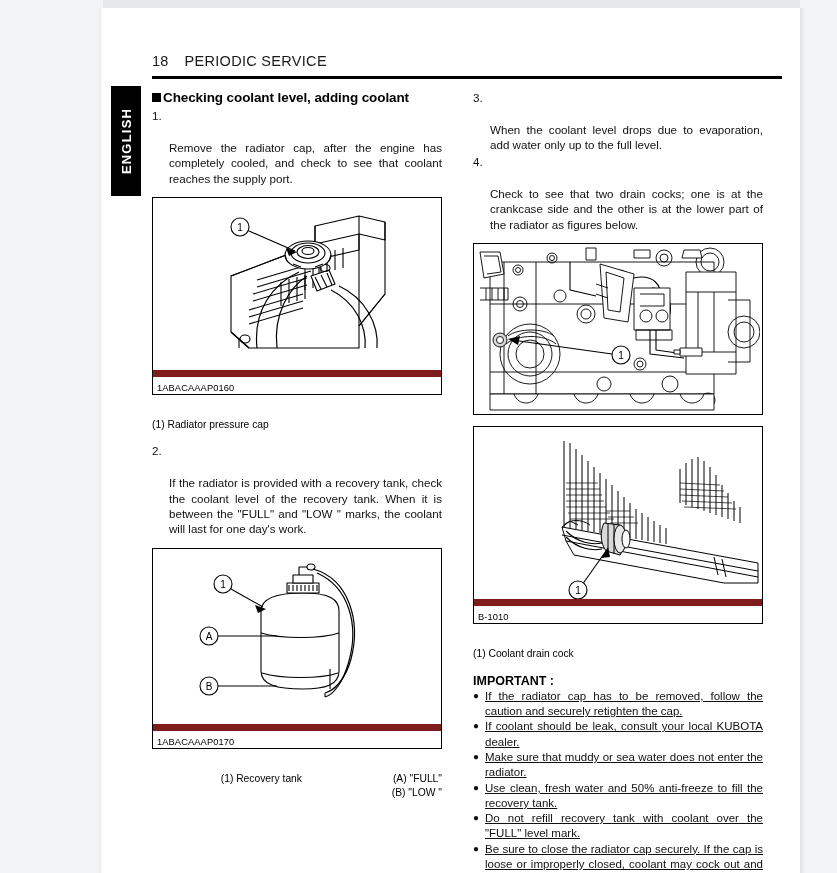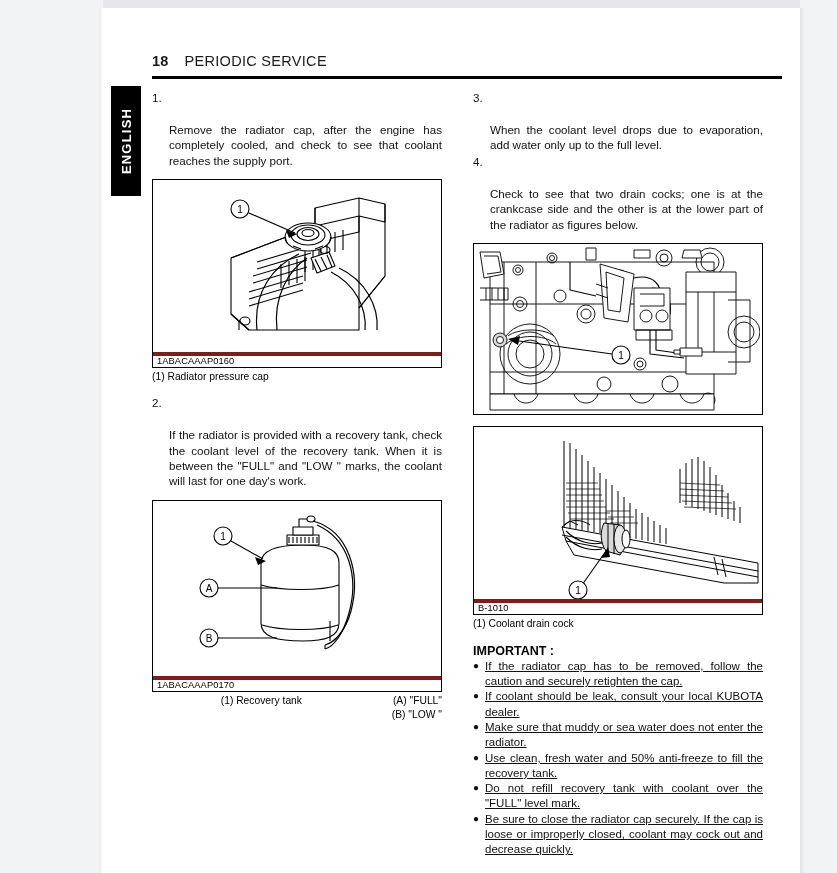--- a/index.html
+++ b/index.html
@@ -16,21 +16,21 @@
     background:#ffffff;
   }
   .page-shadow-l{position:absolute;left:99px;top:8px;width:4px;height:865px;
     background:linear-gradient(to right,#e9eaec,#ffffff);}
   .page-shadow-r{position:absolute;left:800px;top:8px;width:5px;height:865px;
     background:linear-gradient(to right,#dfe0e3,#f2f3f5);}
 
   
   .hdr{position:absolute;left:49px;top:45px;width:630px;}
   .hdr-row{display:flex;align-items:baseline;font-size:14.5px;color:#1a1a1a;}
-  .hdr-num{font-weight:bold;letter-spacing:.2px;}
+  .hdr-num{font-weight:normal;letter-spacing:.2px;}
   .hdr-title{margin-left:16px;letter-spacing:.3px;}
   .hdr-rule{position:absolute;left:49px;top:68px;width:630px;height:3px;background:#000;}
 
   
   .eng-tab{
     position:absolute;left:8px;top:78px;width:30px;height:110px;background:#000;
   }
   .eng-tab span{
     position:absolute;left:50%;top:50%;
     transform:translate(-50%,-50%) rotate(-90deg);
@@ -48,23 +48,23 @@
   .sq{display:inline-block;width:9px;height:9px;background:#000;margin-right:2px;}
 
   ol.steps{margin:0;padding:0;list-style:none;}
   ol.steps li{display:flex;font-size:11.6px;line-height:1.33;color:#111;margin-bottom:1px;}
   ol.steps li .n{width:17px;flex:none;}
   ol.steps li .t{flex:1;text-align:justify;text-justify:inter-word;margin-top:32px;}
 
   
   .figbox{border:1.2px solid #000;background:#fff;position:relative;margin-top:11px;}
   .figbox .art{position:relative;width:100%;}
-  .figid{border-top:4px solid #7f1d1d;font-size:9.3px;padding:0 0 1px 4px;color:#000;
+  .figid{border-top:7px solid #7f1d1d;font-size:9.3px;padding:6px 0 1px 4px;color:#000;
     letter-spacing:.1px;}
-  .cap{font-size:10.3px;color:#000;margin-top:2px;line-height:1.35;}
+  .cap{font-size:10.3px;color:#000;margin-top:23px;line-height:1.35;}
   .cap-row{display:flex;text-align:right;}
   .cap-row .c1{width:150px;}
   .cap-row .c2{flex:1;}
 
   
   .imp-title{font-size:12.5px;font-weight:bold;margin-top:13px;margin-bottom:1px;}
   ul.imp{margin:0;padding:0;list-style:none;}
   ul.imp li{display:flex;font-size:11.5px;line-height:1.33;margin-bottom:0px;color:#111;}
   ul.imp li .b{width:12px;flex:none;font-size:10px;line-height:1.45;}
   ul.imp li .t{flex:1;text-align:justify;text-justify:inter-word;text-decoration:underline;}
@@ -89,20 +89,24 @@
     </div>
   </div>
   <div class="hdr-rule"></div>
 
   <div class="eng-tab">
     <span>ENGLISH</span>
   </div>
 
   <div class="col col-left">
 
+    <div class="sec-head">
+      <span class="sq"></span>
+      <span>Checking coolant level, adding coolant</span>
+    </div>
 
     <ol class="steps">
       <li>
         <span class="n">1.</span>
         <span class="t">Remove the radiator cap, after the engine has completely cooled, and check to see that coolant reaches the supply port.</span>
       </li>
     </ol>
 
     <div class="figbox">
       <div class="art">

